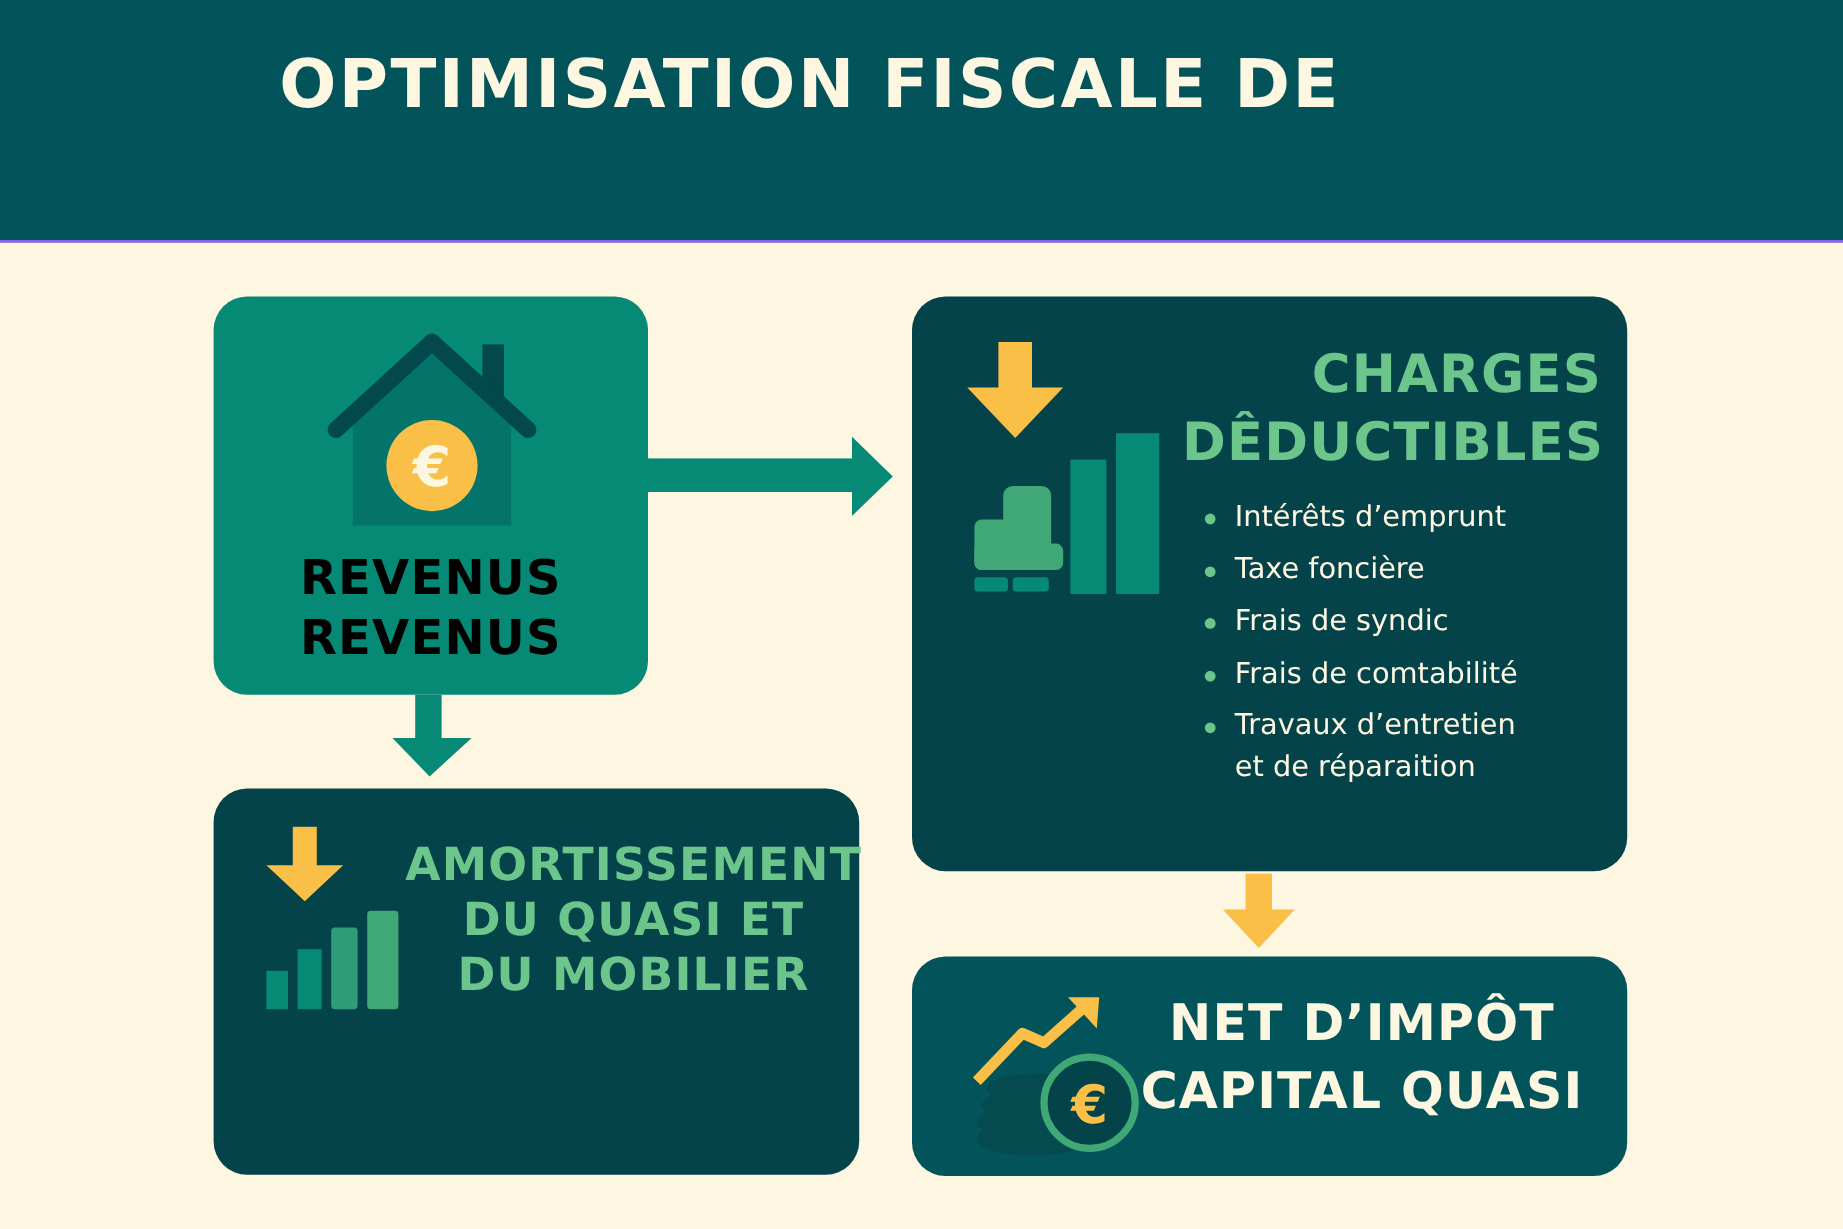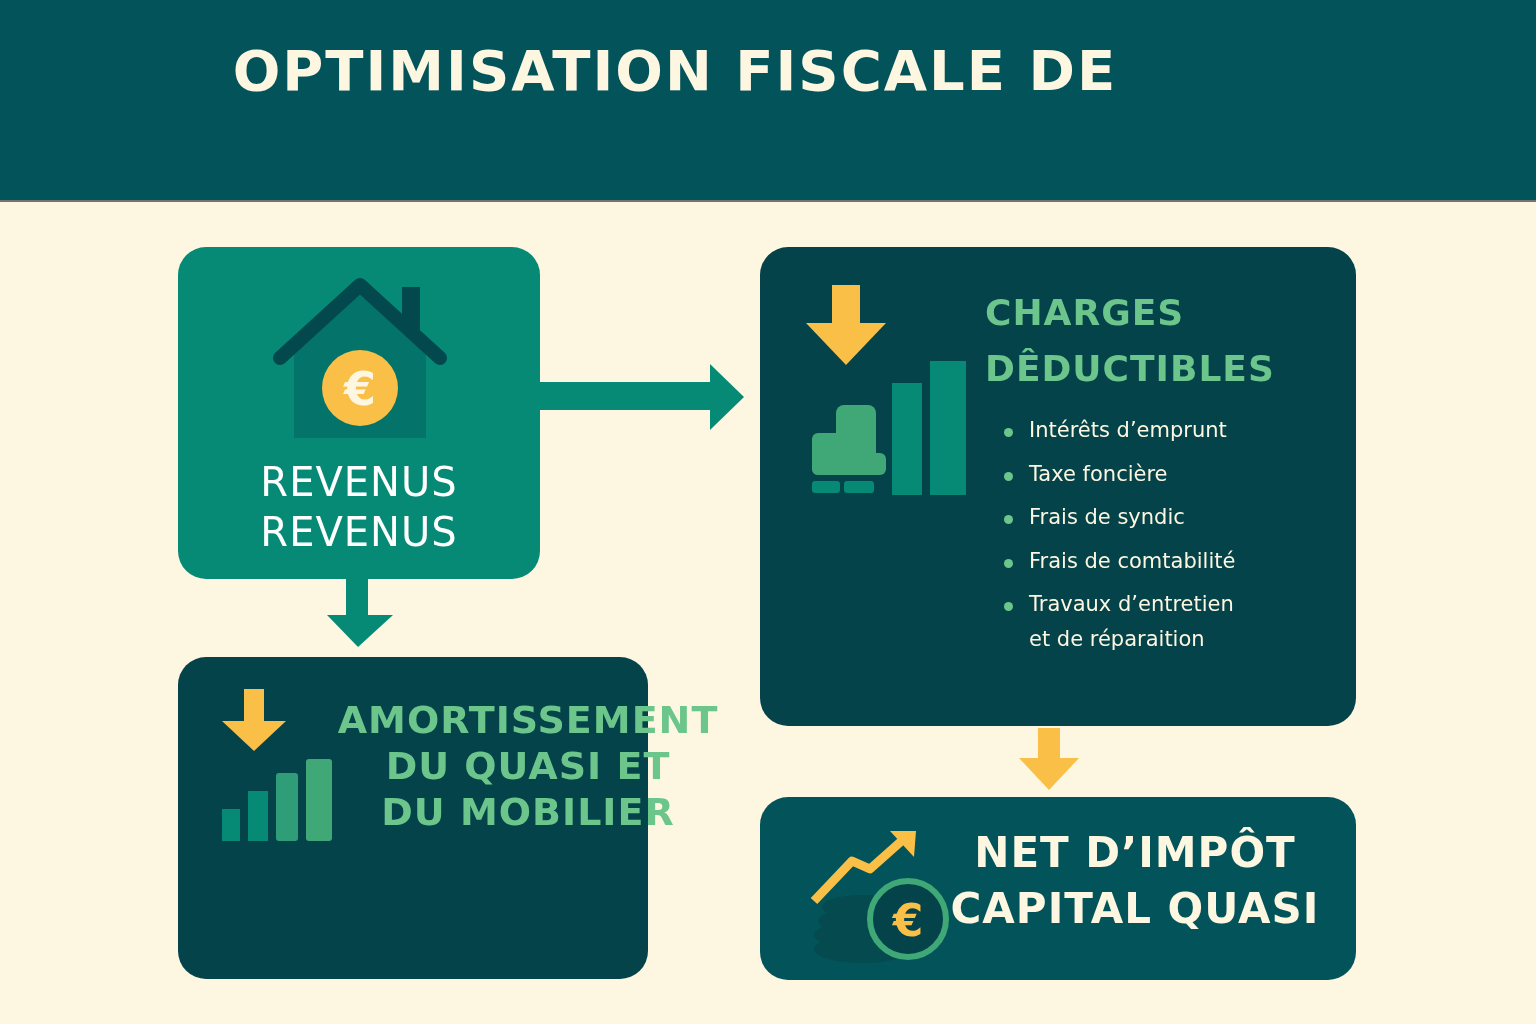--- a/index.html
+++ b/index.html
@@ -1,29 +1,29 @@
 <!DOCTYPE html>
 <html><head>
 <meta charset="utf-8">
 <style>
   html, body { margin:0; padding:0; }
   body { width:1536px; height:1024px; background:#fdf6e1; position:relative; overflow:hidden; font-family:"DejaVu Sans", sans-serif; }
-  .header { position:absolute; left:0; top:0; width:1536px; height:200px; background:#03545a; border-bottom:2px solid #737373; }
+  .header { position:absolute; left:0; top:0; width:1536px; height:200px; background:#03545a; border-bottom:2px solid #8b5cf6; }
   .title { position:absolute; left:0; top:38px; width:1350px; text-align:center; color:#fdf6e1; font-weight:bold; font-size:56px; line-height:66px; letter-spacing:2px; }
   .title .l1 { display:block; margin-left:0; }
   .title .l2 { display:block; margin-left:70px; }
   .box { position:absolute; border-radius:28px; }
   .box-rev { left:178px; top:247px; width:362px; height:332px; background:#068a76; }
   .box-charges { left:760px; top:247px; width:596px; height:479px; background:#04434a; }
-  .box-amort { left:178px; top:657px; width:470px; height:322px; background:#04434a; }
+  .box-amort { left:178px; top:657px; width:538px; height:322px; background:#04434a; }
   .box-capital { left:760px; top:797px; width:596px; height:183px; background:#03545a; }
-  .rev-label { position:absolute; left:0; width:362px; top:210px; text-align:center; color:#ffffff; font-weight:normal; font-size:40px; line-height:50px; letter-spacing:1px; }
-  .charges-title { position:absolute; left:225px; width:350px; top:38px; text-align:left; color:#6cc68c; font-weight:bold; font-size:36px; line-height:56px; letter-spacing:1px; }
+  .rev-label { position:absolute; left:0; width:362px; top:210px; text-align:center; color:#000000; font-weight:bold; font-size:40px; line-height:50px; letter-spacing:1px; }
+  .charges-title { position:absolute; left:225px; width:350px; top:38px; text-align:right; color:#6cc68c; font-weight:bold; font-size:44px; line-height:56px; letter-spacing:1px; }
   .charges-list { position:absolute; left:244px; top:162px; margin:0; padding:0; list-style:none; }
-  .charges-list li { color:#fdf6e1; font-size:21px; line-height:43.5px; position:relative; padding-left:25px; }
+  .charges-list li { color:#fdf6e1; font-size:24px; line-height:43.5px; position:relative; padding-left:25px; }
   .charges-list li::before { content:""; position:absolute; left:0; top:19px; width:9px; height:9px; border-radius:50%; background:#6cc68c; }
   .charges-list li .cont { display:block; line-height:36px; margin-top:-6px; }
   .amort-title { position:absolute; left:140px; width:420px; top:40px; text-align:center; color:#6cc68c; font-weight:bold; font-size:38px; line-height:46px; letter-spacing:1px; }
   .capital-title { position:absolute; left:170px; width:410px; top:28px; text-align:center; color:#fdf6e1; font-weight:bold; font-size:42px; line-height:56px; letter-spacing:1px; }
   svg { position:absolute; overflow:visible; }
 </style>
 </head>
 <body>
 
 <div class="header">

